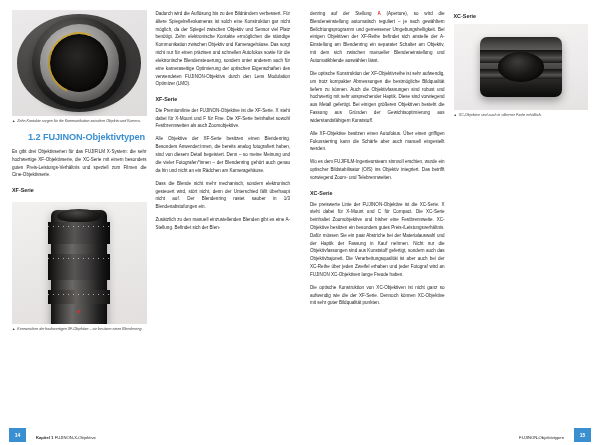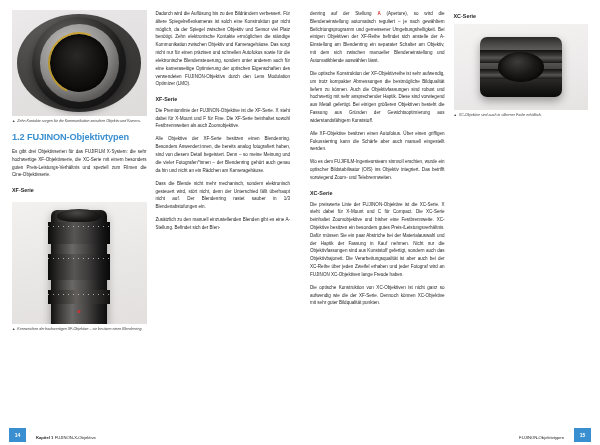--- a/index.html
+++ b/index.html
@@ -46,21 +46,21 @@
     hyphens: auto;
     -webkit-hyphens: auto;
   }
   p.body:last-child { margin-bottom: 0; }
 
   h2.section {
     font-size: 9.2px;
     font-weight: bold;
     color: #3a8fd0;
     letter-spacing: -0.1px;
-    margin: 7px 0 6px 0;
+    margin: 7px 0 6px 16px;
     line-height: 1.1;
   }
   h3.sub {
     font-size: 5.4px;
     font-weight: bold;
     color: #221f1f;
     margin: 3px 0 4.5px 0;
   }
   .accent-a { color: #d4282a; font-weight: bold; }
 

